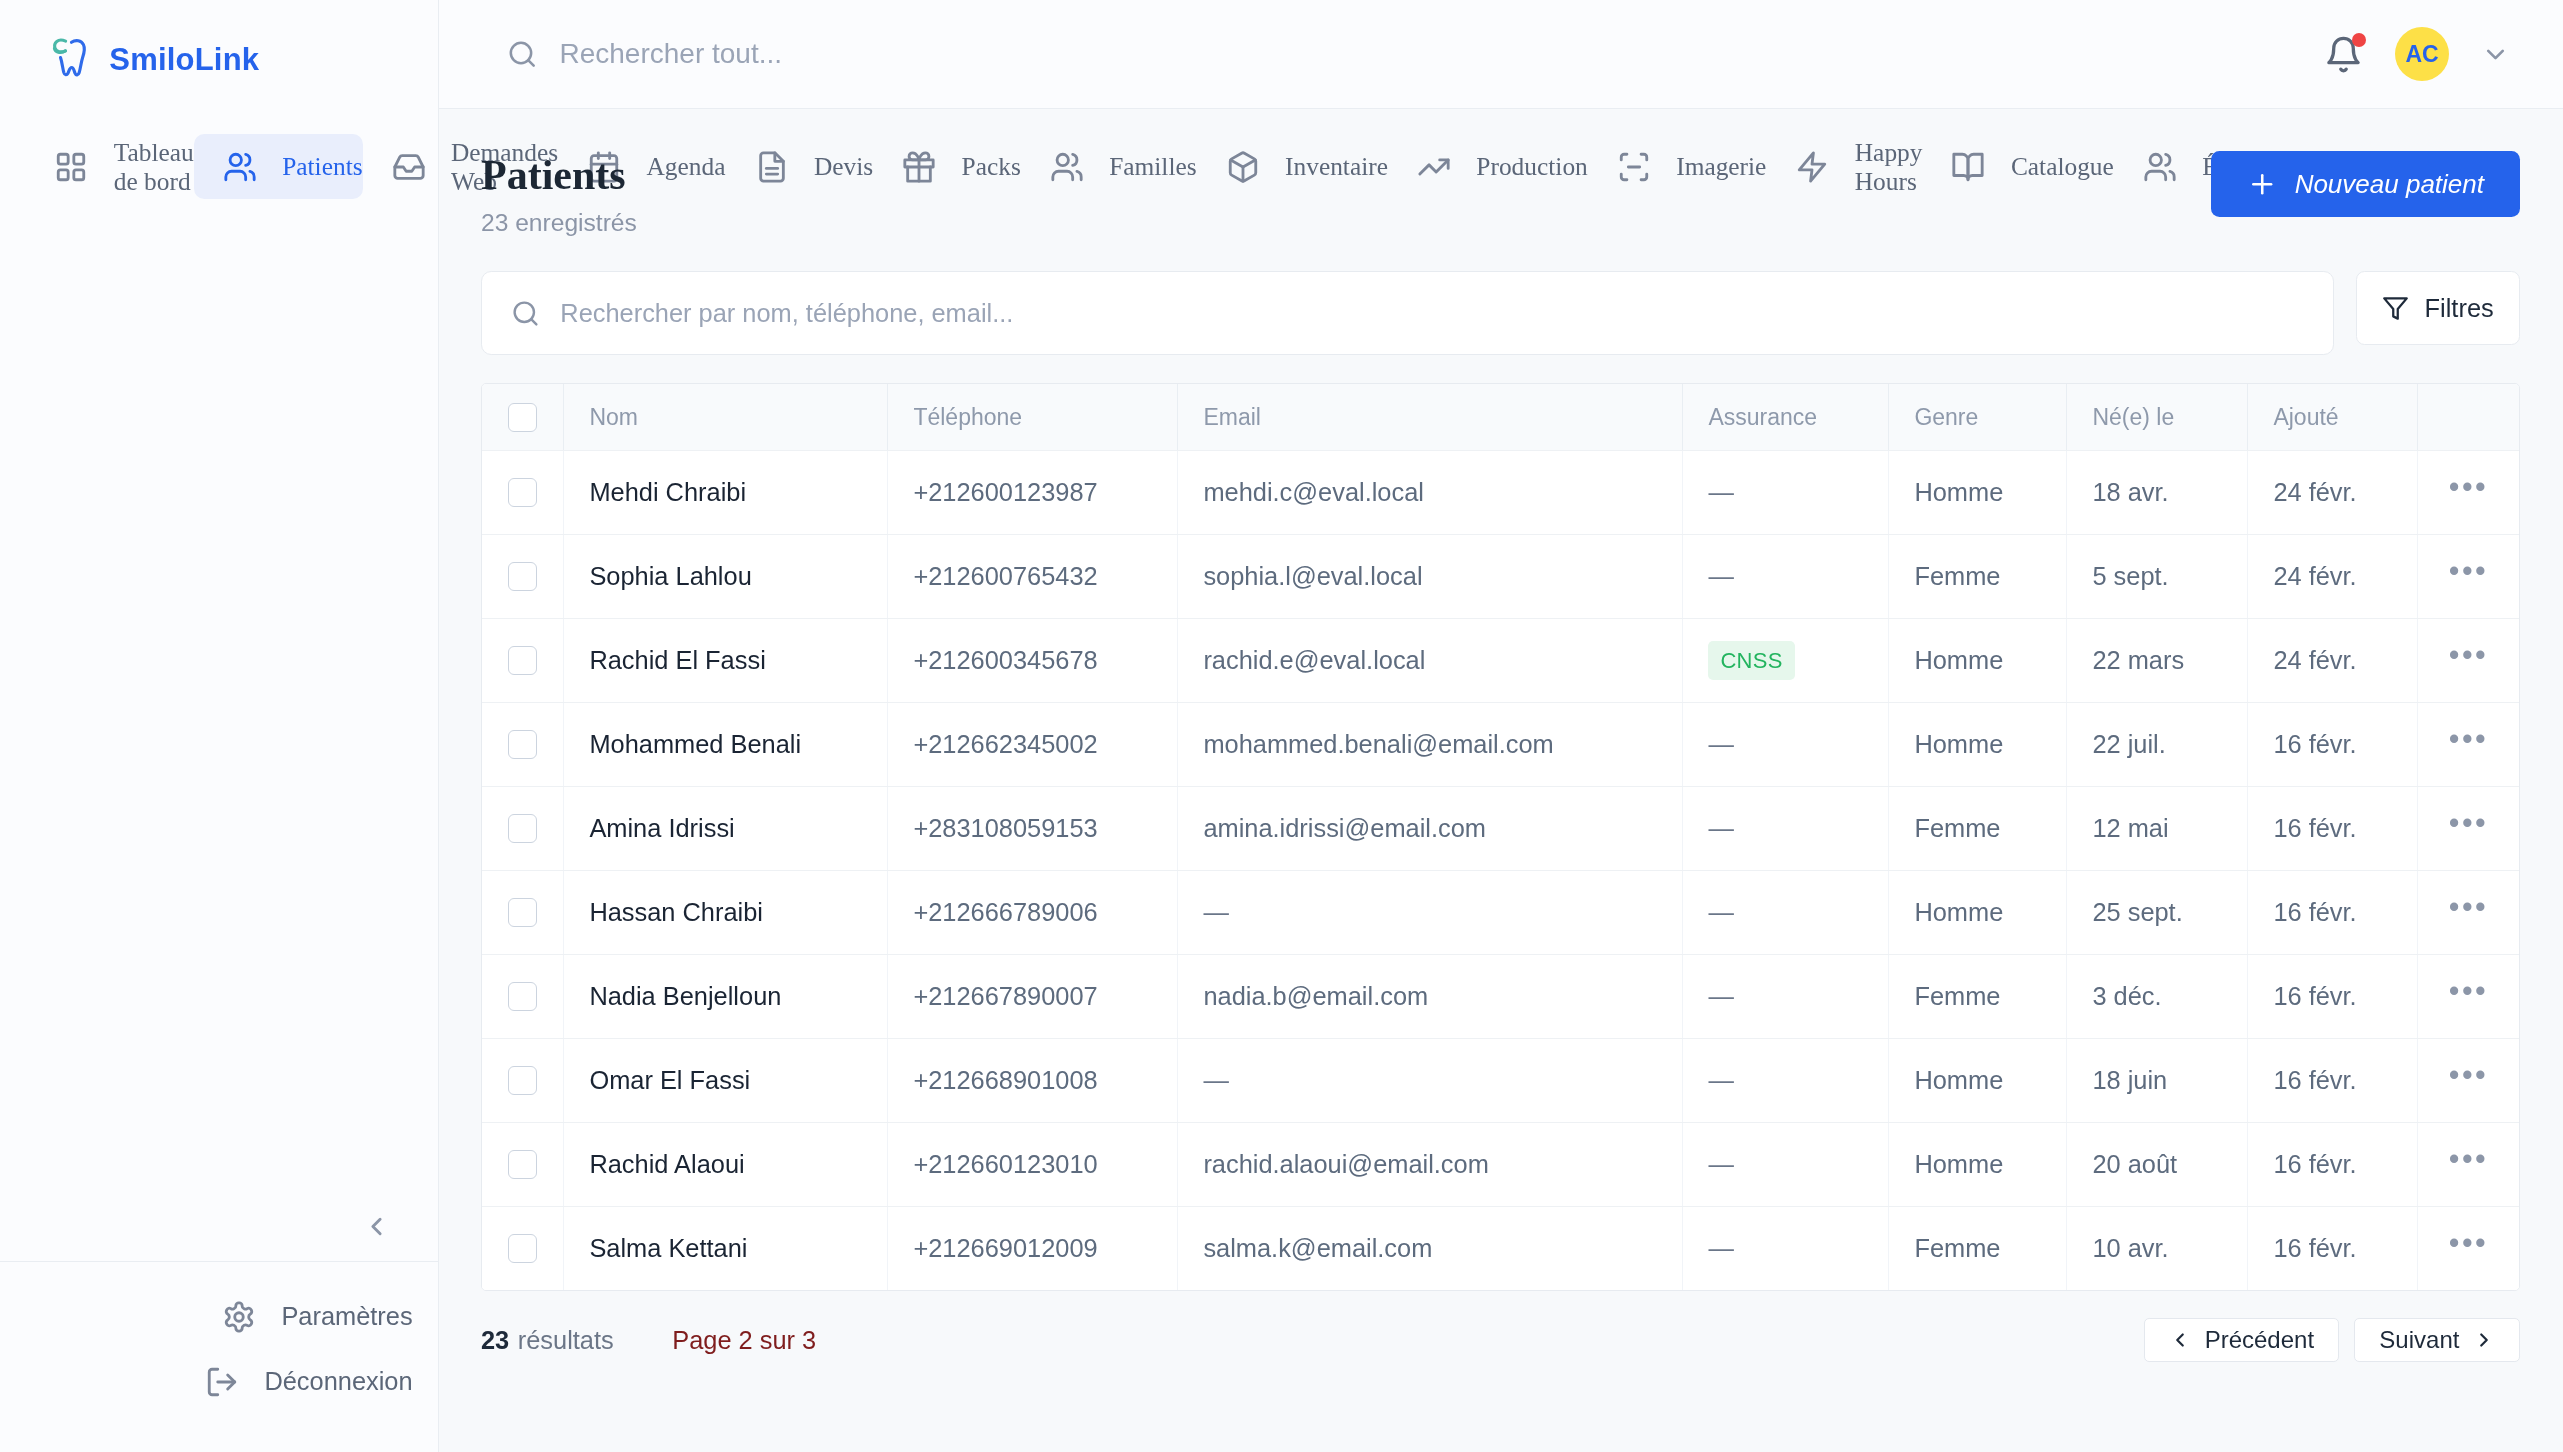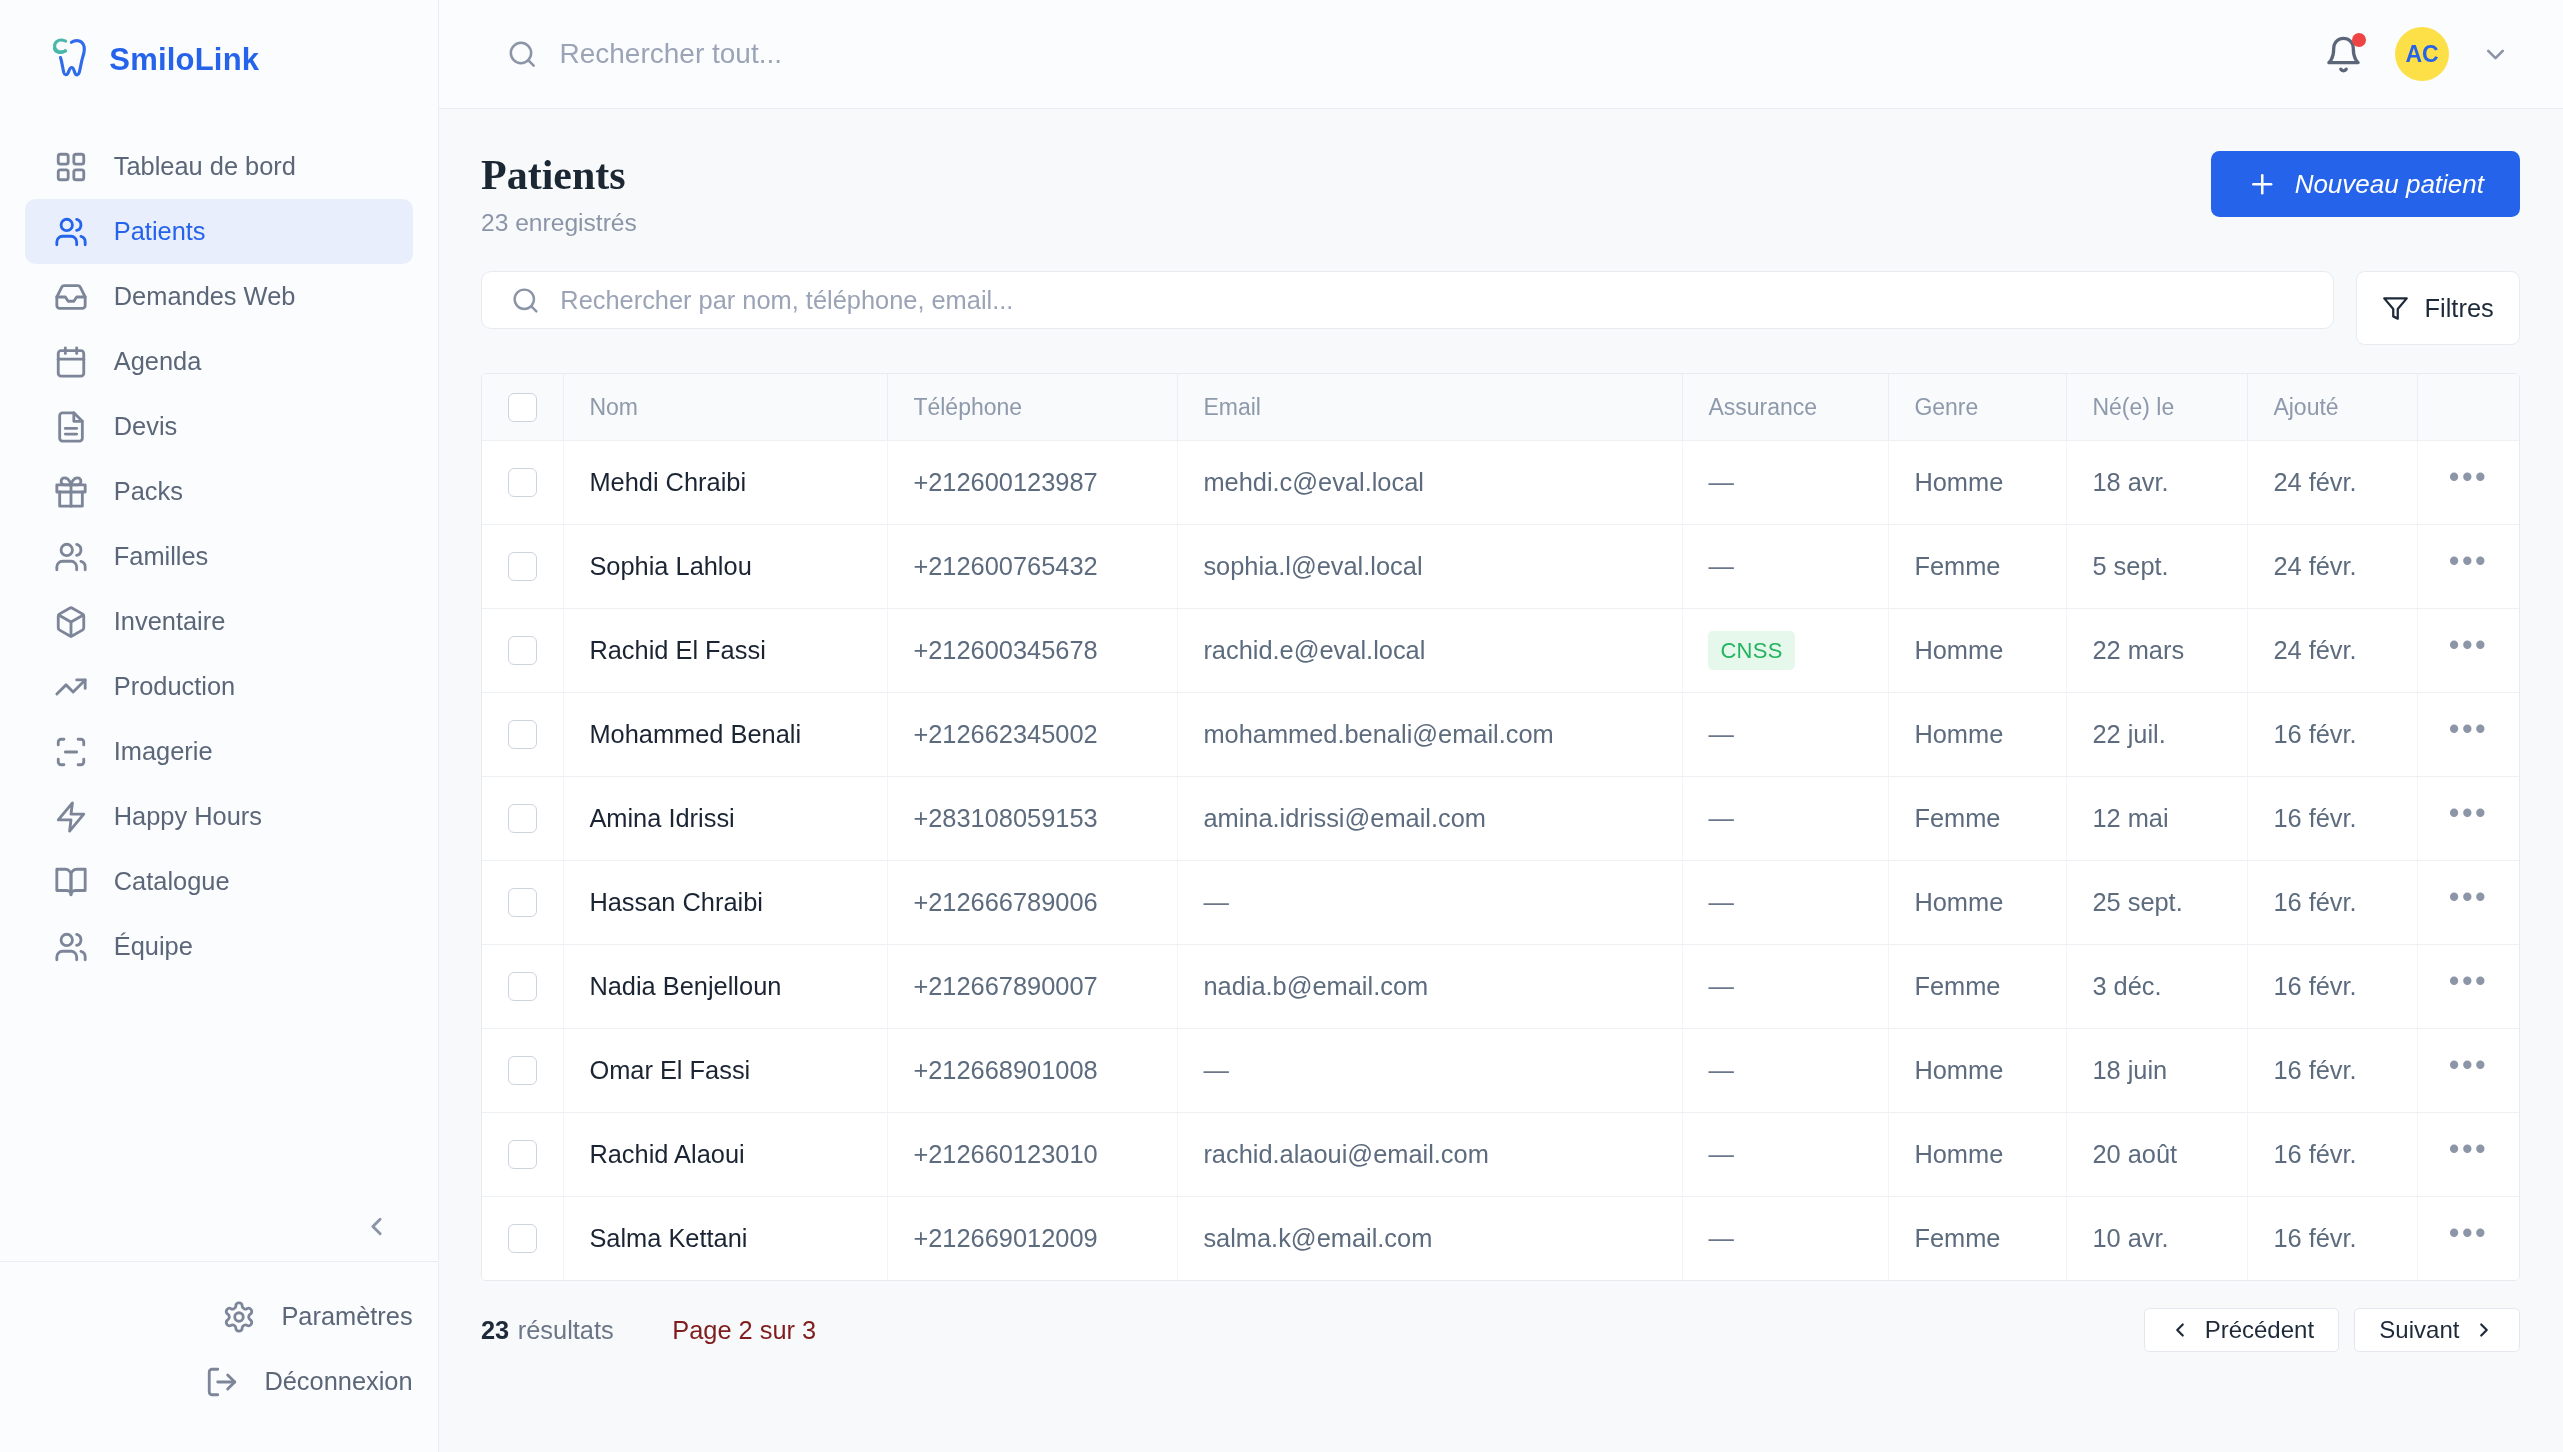--- a/index.html
+++ b/index.html
@@ -13,21 +13,21 @@
   }
   
   .sidebar {
     width:439px; height:1453px; flex:0 0 439px;
     background:#fbfcfe; border-right:0.8px solid #e9edf2;
     display:flex; flex-direction:column;
   }
   .logo-row { display:flex; align-items:center; gap:15.3px; padding:36px 46px 17px 47px; }
   .logo-row svg { width:47px; height:47px; }
   .brand-name { font-size:31px; font-weight:600; color:#2563eb; letter-spacing:0.2px; }
-  .nav { padding:34px 25.4px 0 25.4px; display:flex; flex-direction:column; }
+  .nav { padding:34px 25.4px 0 25.4px; display:flex; flex-direction:row;font-family:Liberation Serif, serif; }
   .nav-item {
     height:65px; display:flex; align-items:center; gap:25.4px;
     padding:0 0 0 29px; border-radius:10.2px; cursor:pointer;
     color:#5b6678; font-size:25.4px;
   }
   .nav-item svg { width:34px; height:34px; stroke:#7d8698; flex:0 0 34px; }
   .nav-item.active { background:#e9eefc; color:#2563eb; font-weight:500; }
   .nav-item.active svg { stroke:#2563eb; }
   .side-spacer { flex:1; }
   .collapse-row { display:flex; justify-content:flex-end; padding:0 47px 20.3px 0; }
@@ -64,21 +64,21 @@
   .page-sub { margin-top:10.2px; font-size:24.6px; color:#8b95a7; }
   .btn-primary {
     display:flex; align-items:center; gap:17px;
     background:#2563eb; color:#fff; border:none; cursor:pointer;
     height:66px; padding:0 36px; border-radius:8.5px;
     font-family:"Liberation Sans",sans-serif; font-size:26px; font-weight:500;font-style:italic;
   }
   .btn-primary svg { width:30.5px; height:30.5px; stroke:#fff; }
   .filter-row { margin-top:34px; display:flex; gap:22px; }
   .table-search {
-    flex:1; height:58px; background:#fff; border:0.8px solid #e7ebf0; border-radius:10.2px;
+    flex:1; height:84px; background:#fff; border:0.8px solid #e7ebf0; border-radius:10.2px;
     display:flex; align-items:center; gap:20.3px; padding:0 29px;
   }
   .table-search svg { width:29px; height:29px; stroke:#8b95a7; flex:0 0 29px; }
   .table-search input {
     border:none; outline:none; flex:1; background:transparent;
     font-family:"Liberation Sans",sans-serif; font-size:25.4px; color:#3a4555;
   }
   .table-search input::placeholder { color:#9aa4b6; }
   .btn-filters {
     width:164px; height:74px; background:#fff; border:0.8px solid #e7ebf0; border-radius:8.5px;

